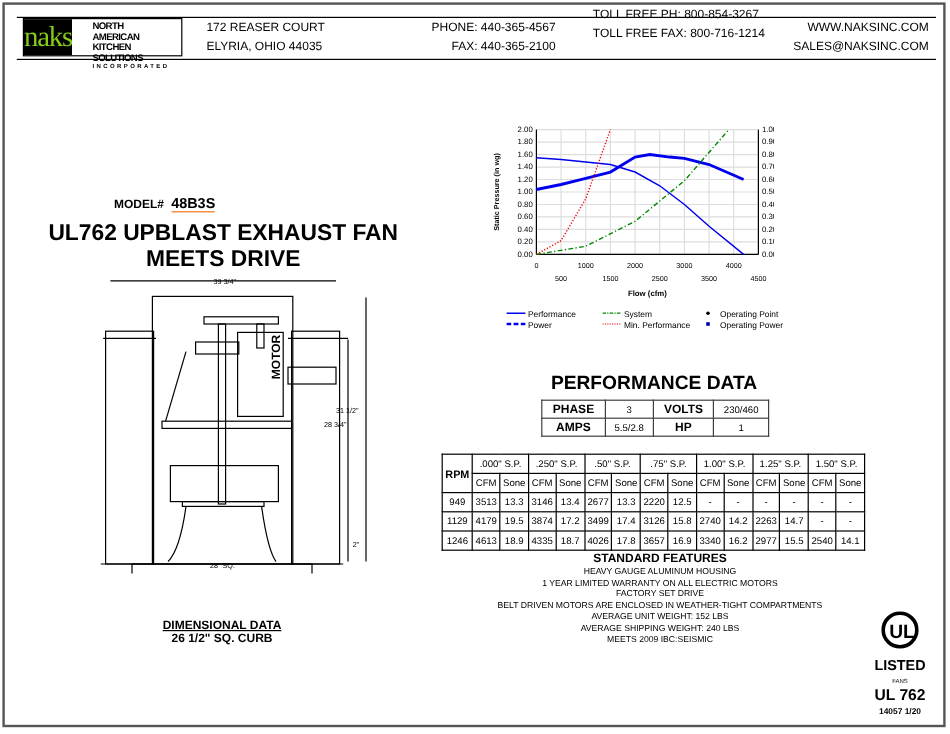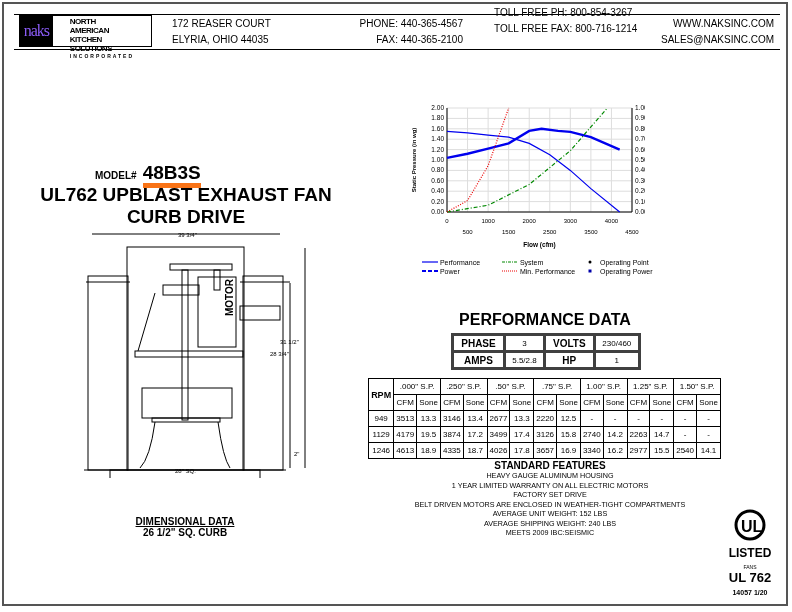--- a/index.html
+++ b/index.html
@@ -1,31 +1,31 @@
 <!DOCTYPE html>
 <html><head>
 <meta charset="utf-8">
 <style>
   body { margin:0; background:#fff; font-family:"Liberation Sans", sans-serif; color:#000; }
   .page { position:relative; width:792px; height:612px; overflow:hidden; background:#fff; }
   .frame { position:absolute; left:2px; top:2px; width:786px; height:604px; border:2px solid #555; box-sizing:border-box; }
   .hdr-line { position:absolute; left:14px; width:766px; height:1px; background:#000; }
   .logo { position:absolute; left:19px; top:15px; width:133px; height:32px; border:1px solid #000; box-sizing:border-box; display:flex; }
-  .logo .mark { width:46px; background:#000; color:#8b5cf6; font-family:"Liberation Serif", serif; font-size:16px; display:flex; align-items:center; justify-content:center; letter-spacing:-1px; }
+  .logo .mark { width:46px; background:#000; color:#84cc16; font-family:"Liberation Serif", serif; font-size:24px; display:flex; align-items:center; justify-content:center; letter-spacing:-1px; }
   .logo .txt { flex:1; padding:1px 17px; font-size:8px; font-weight:bold; line-height:9px; letter-spacing:-0.5px; }
   .logo .txt .inc { font-size:5px; letter-spacing:2px; line-height:6px; }
   .hinfo { position:absolute; font-size:10px; line-height:16px; }
   .model { position:absolute; left:95px; top:162px; font-size:10px; font-weight:bold; }
-  .model .num { font-size:19px; margin-left:6px; border-bottom:5px solid #f97316; }
+  .model .num { font-size:12px; margin-left:6px; border-bottom:1px solid #f97316; }
   .title { position:absolute; left:0; width:372px; text-align:center; font-size:19px; font-weight:bold; }
   .dim-cap { position:absolute; left:100px; width:170px; text-align:center; font-size:10px; font-weight:bold; line-height:11px;margin-top:36px; }
   .dim-cap .u { text-decoration:underline; }
   .perf-title { position:absolute; left:440px; width:210px; text-align:center; top:311px; font-size:16px; font-weight:bold; }
   table { border-collapse:collapse; position:absolute; }
-  .spec td { border:3px solid #404040; font-size:8px; text-align:center; height:14px; padding:0 3px; }
+  .spec td { border:1px solid #404040; font-size:8px; text-align:center; height:14px; padding:0 3px; }
   .spec td.b { font-size:10px; font-weight:bold; }
   .rpm td { border:1px solid #000; font-size:8px; text-align:center; height:15px; padding:0 1px; }
   .rpm td.h { font-size:8px; }
   .rpm td.rh { font-weight:bold; font-size:9px; }
   .feat { position:absolute; left:390px; width:320px; text-align:center; font-size:7.2px; line-height:9.5px; }
   .feat .ft { font-size:10px; font-weight:bold; line-height:11px; }
   .ul { position:absolute; left:715px; top:508px; width:70px; text-align:center; }
   .legend { position:absolute; left:422px; top:258px; font-size:7px; line-height:9px; }
 </style>
 </head>
@@ -59,21 +59,21 @@
   </div>
   <div class="hinfo" style="left:640px;top:16px;width:134px;text-align:right">
     <div>WWW.NAKSINC.COM</div>
     <div>SALES@NAKSINC.COM</div>
   </div>
 
   <div class="model">
     <span>MODEL#</span><span class="num">48B3S</span>
   </div>
   <div class="title" style="top:184px">UL762 UPBLAST EXHAUST FAN</div>
-  <div class="title" style="top:206px">CURB DRIVE</div>
+  <div class="title" style="top:206px">MEETS DRIVE</div>
 
   <svg style="position:absolute;left:80px;top:228px" width="240" height="250">
     <g stroke="#000" fill="none" stroke-width="1">
       <line x1="12" y1="6" x2="200" y2="6"></line>
       <rect x="47" y="19" width="117" height="223"></rect>
       <rect x="8" y="48" width="40" height="194"></rect>
       <rect x="163" y="48" width="40" height="194"></rect>
       <line x1="6" y1="54" x2="50" y2="54"></line>
       <line x1="160" y1="54" x2="210" y2="54"></line>
       <rect x="90" y="36" width="62" height="6"></rect>

